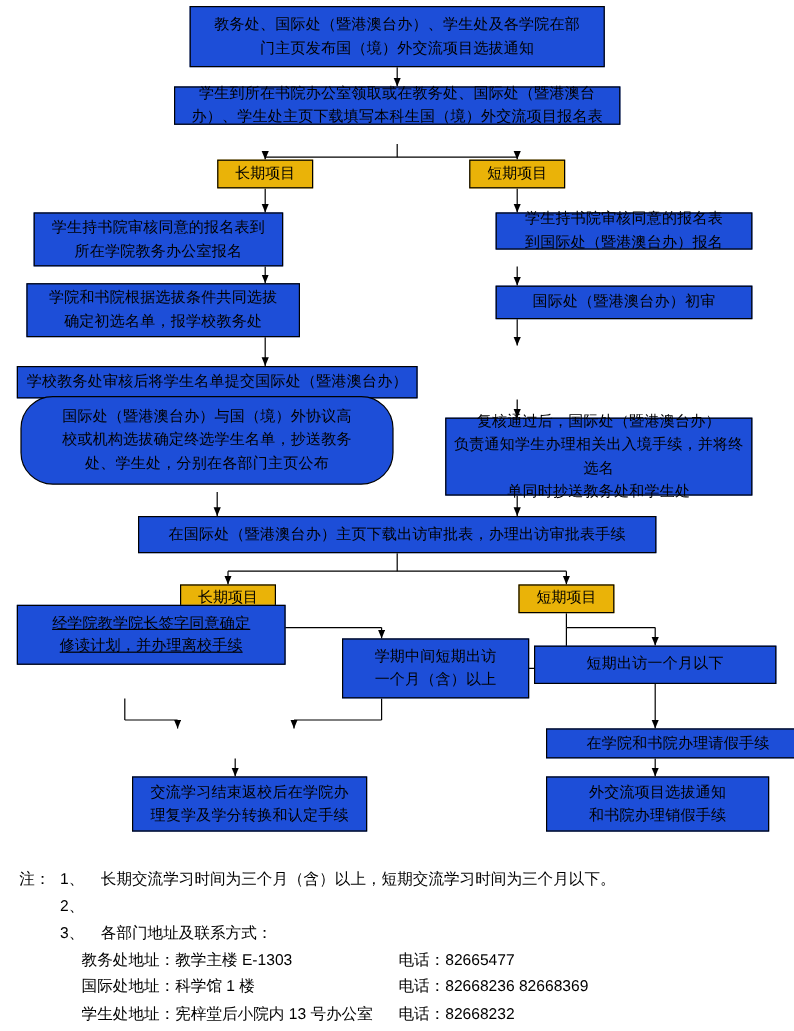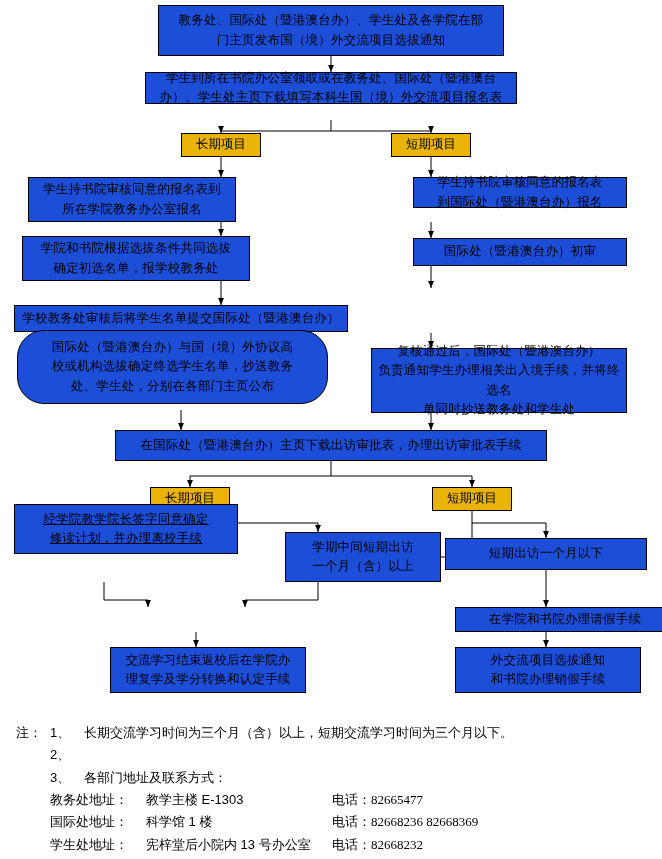--- a/index.html
+++ b/index.html
@@ -51,23 +51,23 @@
     left: 16px;
     top: 722px;
     width: 640px;
     font-size: 13px;
     line-height: 1.72;
   }
   .note-row { display: flex; }
   .note-num { width: 34px; flex: none; }
   .note-txt { flex: 1; }
   .contact-row { display: flex; }
-  .contact-label { width: 96px; flex:none; }
+  .contact-label { width: 96px; flex:none;text-align:right; }
   .contact-val { width: 186px; flex:none; }
-  .contact-phone { flex: 1; font-family: Liberation Serif, serif; }
+  .contact-phone { flex: 1; }
   .indent { padding-left: 34px; }
 </style>
 </head>
 <body>
 
 <div id="canvas">
 
   <svg class="lines" viewBox="0 0 662 859">
     <defs>
       <marker id="arrow" markerWidth="9" markerHeight="9" refX="7.2" refY="3" orient="auto" markerUnits="strokeWidth">

